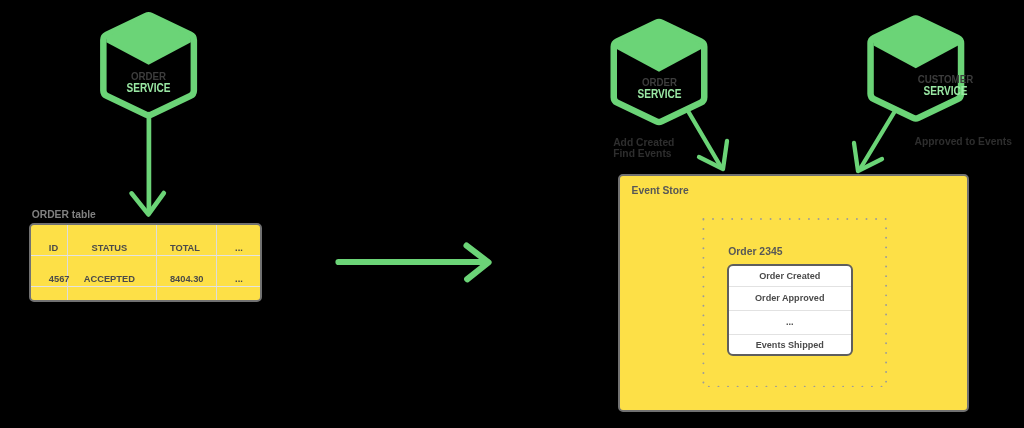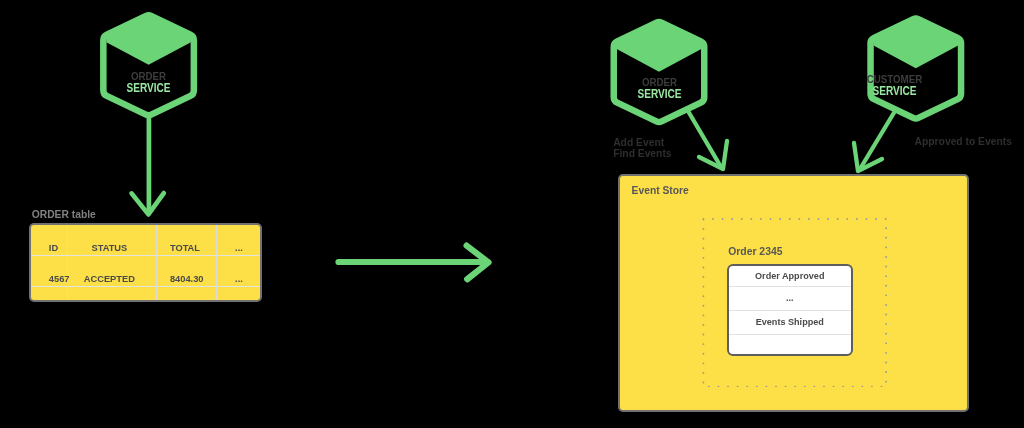--- a/index.html
+++ b/index.html
@@ -107,28 +107,28 @@
   <div class="hexlabel" style="left:100px; top:71px; width:97px;">
     <div class="hl-top">ORDER</div>
     <div class="hl-bot">SERVICE</div>
   </div>
 
   <div class="hexlabel" style="left:610.5px; top:77.3px; width:97px;">
     <div class="hl-top">ORDER</div>
     <div class="hl-bot">SERVICE</div>
   </div>
 
-  <div class="hexlabel" style="left:846px; top:73.5px; width:97px;text-align:center;">
+  <div class="hexlabel" style="left:897px; top:73.5px; width:97px;text-align:center;">
     <div class="hl-top">CUSTOMER</div>
     <div class="hl-bot">SERVICE</div>
   </div>
 
   <div class="caption" style="left:31.7px; top:209px;">ORDER table</div>
 
-  <div class="caption dim" style="left:613.2px; top:136.7px;">Add Event</div>
+  <div class="caption dim" style="left:613.2px; top:136.7px;">Add Created</div>
   <div class="caption dim" style="left:613.2px; top:148px;">Find Events</div>
   <div class="caption dim" style="left:914.6px; top:136.2px;">Approved to Events</div>
 
   <div class="panel order-table">
     <table>
       <thead>
         <tr>
           <th>ID</th>
           <th>STATUS</th>
           <th>TOTAL</th>
@@ -153,20 +153,21 @@
   </div>
 
   <div class="panel event-store">
     <div class="es-title">Event Store</div>
     <div class="aggregate">
       <svg class="aggborder" viewBox="0 0 185 170">
         <rect x="1" y="1" width="183" height="168" fill="none" stroke="#9b9b9b" stroke-width="1.9" stroke-dasharray="0.01 9.6" stroke-linecap="round"></rect>
       </svg>
       <div class="agg-title">Order 2345</div>
       <div class="events">
+        <div class="event">Order Created</div>
         <div class="event">Order Approved</div>
         <div class="event ellipsis">...</div>
         <div class="event">Events Shipped</div>
       </div>
     </div>
   </div>
 
 </div>
 
 </body></html>

